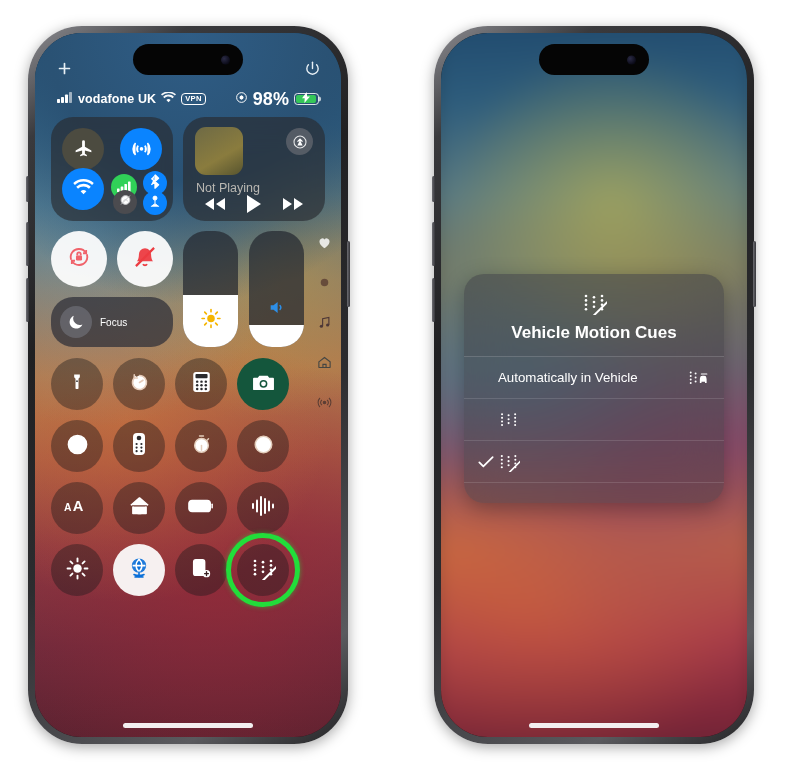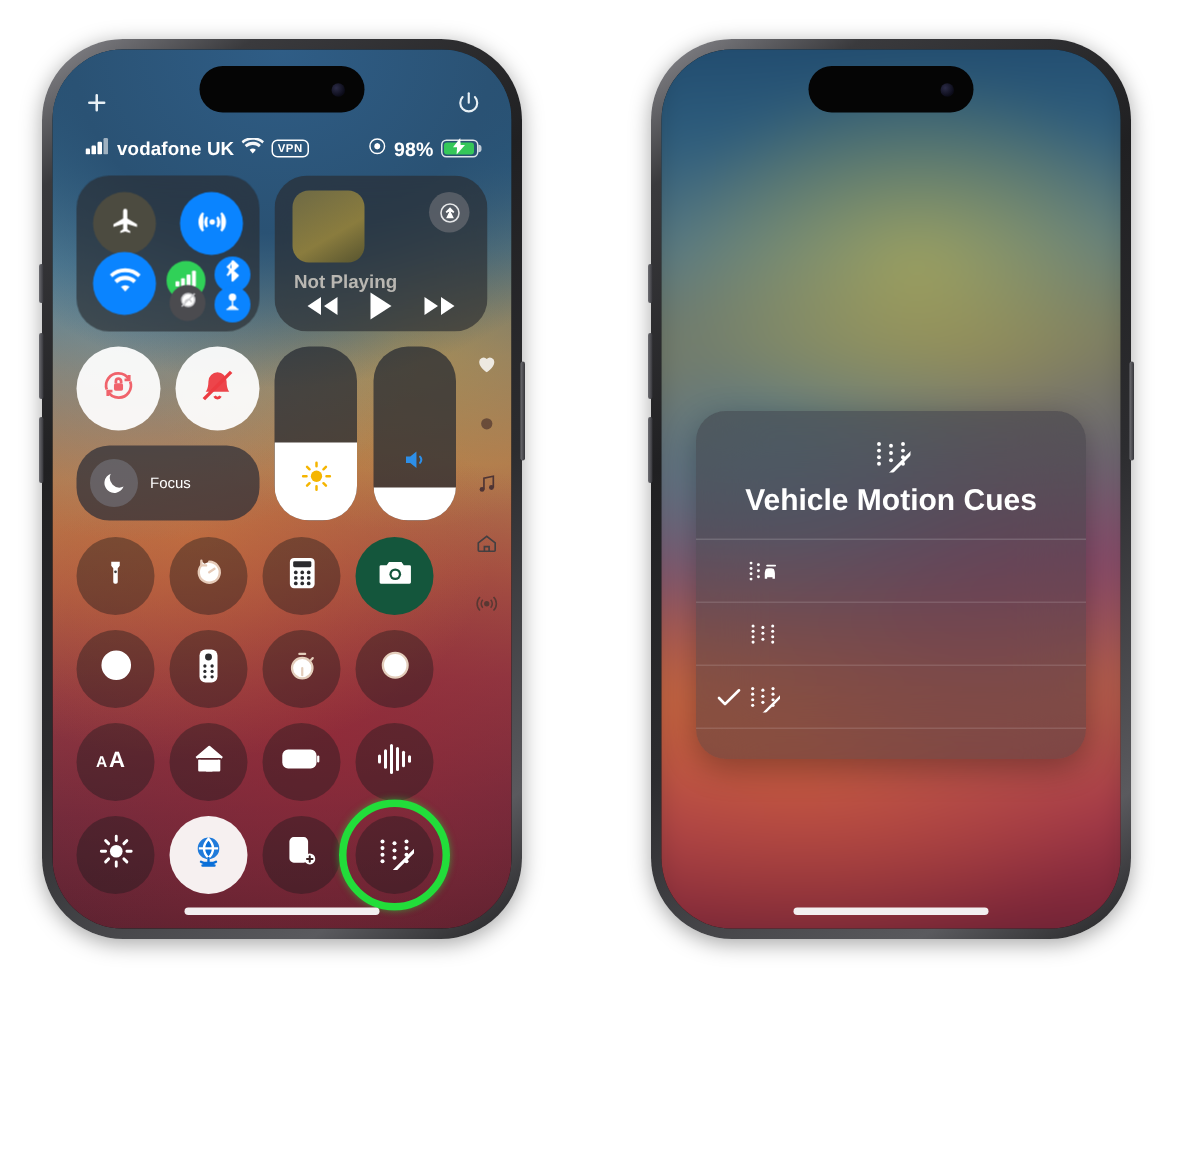--- a/index.html
+++ b/index.html
@@ -8,21 +8,21 @@
     background: #ffffff;
     font-family: "Liberation Sans", sans-serif;
     overflow: hidden;
     position: relative;
   }
   .stage { position: absolute; inset: 0; display: flex; }
 
   
   .phone {
     position: absolute;
-    width: 320px; height: 600px;
+    width: 320px; height: 718px;
     border-radius: 54px;
     background: linear-gradient(145deg,#8d8d92 0%,#3a3a3d 12%,#202022 35%,#2c2c2f 60%,#5a5a5e 88%,#232325 100%);
     padding: 7px;
     box-shadow: 0 3px 14px rgba(0,0,0,.35);
   }
   #phone-left  { left: 28px;  top: 26px; }
   #phone-right { left: 434px; top: 26px; }
 
   .screen {
     position: relative;
@@ -89,21 +89,21 @@
     display:flex; align-items:center; justify-content:space-between;
     padding:0 22px; color:#fff;
     font-size:12.5px; font-weight:bold; letter-spacing:.1px;
   }
   .sb-left, .sb-right { display:flex; align-items:center; gap:5px; }
   .sb-carrier { font-size:12.5px; font-weight:bold; }
   .vpn-badge {
     font-size:7.6px; font-weight:bold; letter-spacing:.3px;
     border:1.3px solid #fff; border-radius:4px; padding:1px 3px; line-height:1;
   }
-  .batt-pct { font-size:13px; font-weight:bold; }
+  .batt-pct { font-size:18px; font-weight:bold; }
   .battery {
     width:25px; height:12.5px; border:1.4px solid rgba(255,255,255,.85);
     border-radius:3.6px; position:relative; display:flex; align-items:center;
   }
   .battery::after{
     content:""; position:absolute; right:-3.4px; top:50%; transform:translateY(-50%);
     width:2px;height:5px;border-radius:0 2px 2px 0;background:rgba(255,255,255,.7);
   }
   .battery .fill{ position:absolute; left:1px; top:1px; bottom:1px; width:20px;
     border-radius:2px; background:#35c759; }
@@ -142,21 +142,21 @@
   .art {
     position:absolute; left:12px; top:10px; width:48px; height:48px; border-radius:11px;
     background: linear-gradient(150deg,#6e6a45,#8a7c3e 60%,#57542f);
   }
   .airplay {
     position:absolute; right:12px; top:11px; width:27px; height:27px; border-radius:50%;
     background: rgba(120,120,125,.55); display:flex; align-items:center; justify-content:center;
   }
   .np-label {
     position:absolute; left:13px; top:64px; color:#b9b7b2;
-    font-size:12.5px; font-weight:bold;
+    font-size:12.5px; font-weight:normal;
   }
   .transport {
     position:absolute; left:10px; right:10px; bottom:7px;
     display:flex; align-items:center; justify-content:space-around; color:#fff;
   }
   .transport span{ display:flex; }
   .transport svg{ fill:#fff; }
 
   .row-mid { display:flex; gap:10px; margin-top:10px; }
   .mid-left { width:122px; }
@@ -223,21 +223,21 @@
     background: rgba(58,58,62,.42);
     backdrop-filter: blur(22px);
     box-shadow: 0 6px 22px rgba(0,0,0,.30);
   }
   .popup-head {
     padding:17px 10px 13px; text-align:center;
     border-bottom:.5px solid rgba(255,255,255,.16);
     background: rgba(70,70,76,.18);
   }
   .popup-head .hicon { display:flex; justify-content:center; margin-bottom:8px; }
-  .popup-title { color:#fff; font-size:20px; font-weight:bold; }
+  .popup-title { color:#fff; font-size:17px; font-weight:bold; }
   .popup-row {
     height:42px; display:flex; align-items:center; padding:0 14px 0 10px;
     border-bottom:.5px solid rgba(255,255,255,.13);
   }
   .popup-row:last-child{ border-bottom:none; }
   .pr-check { width:24px; display:flex; align-items:center; justify-content:center; }
   .pr-label { flex:1; color:#fff; font-size:13.3px; }
   .pr-icon  { width:22px; display:flex; align-items:center; justify-content:center; }
   .popup-foot { height:20px; }
 </style>
@@ -719,20 +719,21 @@
                 <circle cx="21" cy="13.8" r="1.3"></circle>
                 <circle cx="21" cy="18.2" r="1.3"></circle>
               <rect x="1.2" y="19.4" width="25" height="2" rx="1" transform="rotate(-45 13 11)"></rect>
             </svg>
           </div>
           <div class="popup-title">Vehicle Motion Cues</div>
         </div>
 
         <div class="popup-row">
           <span class="pr-check"></span>
+          <span class="pr-label">Automatically in Vehicle</span>
           <span class="pr-icon">
             <svg width="22" height="18" viewBox="0 0 26 20" fill="#fff">
               <circle cx="3.2" cy="3.4" r="1.15"></circle>
                 <circle cx="3.2" cy="7.6" r="1.15"></circle>
                 <circle cx="3.2" cy="11.8" r="1.15"></circle>
                 <circle cx="3.2" cy="16" r="1.15"></circle>
               <circle cx="9" cy="4.6" r="1.15"></circle>
                 <circle cx="9" cy="9.4" r="1.15"></circle>
                 <circle cx="9" cy="14.2" r="1.15"></circle>
               <path d="M14 11.5c0-.6.4-2.8.9-3.4.4-.5 1.3-.7 3.1-.7s2.7.2 3.1.7c.5.6.9 2.8.9 3.4v4.3h-1.9v-1.3h-4.2v1.3H14z"></path>

